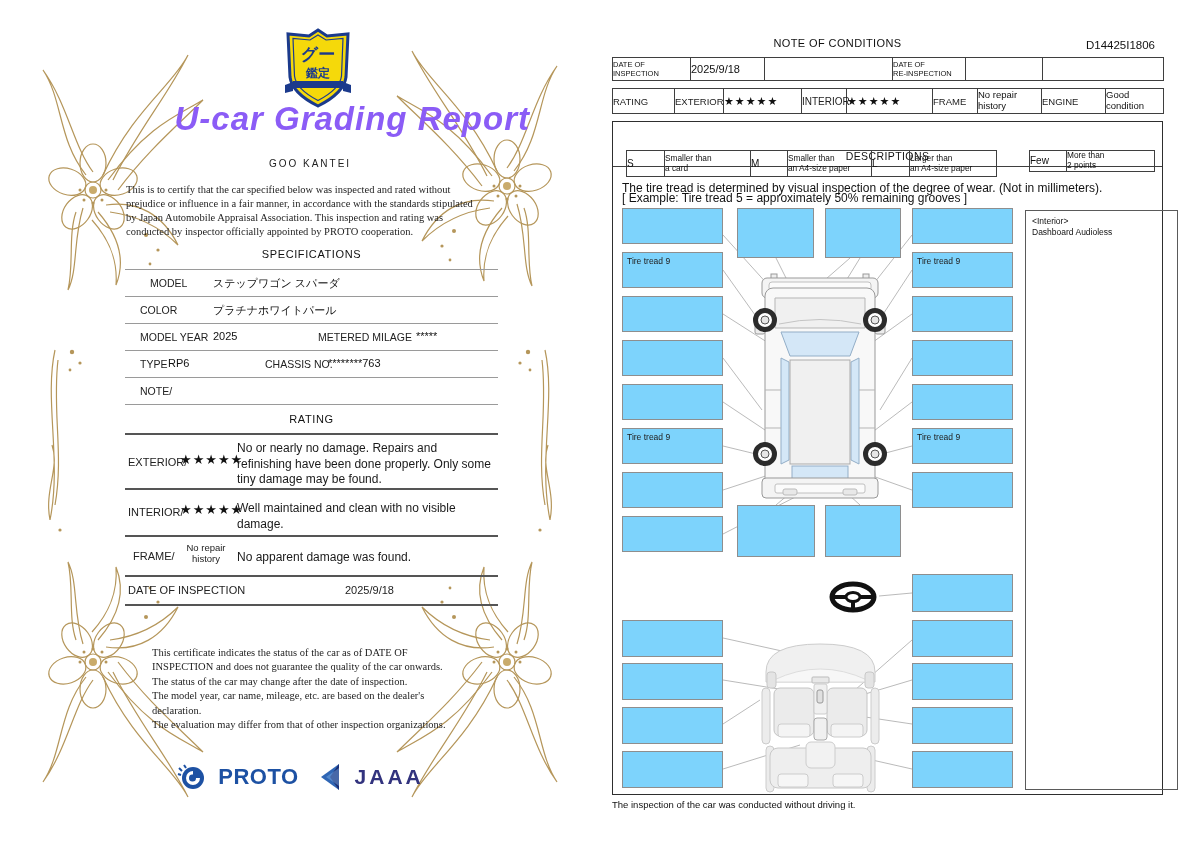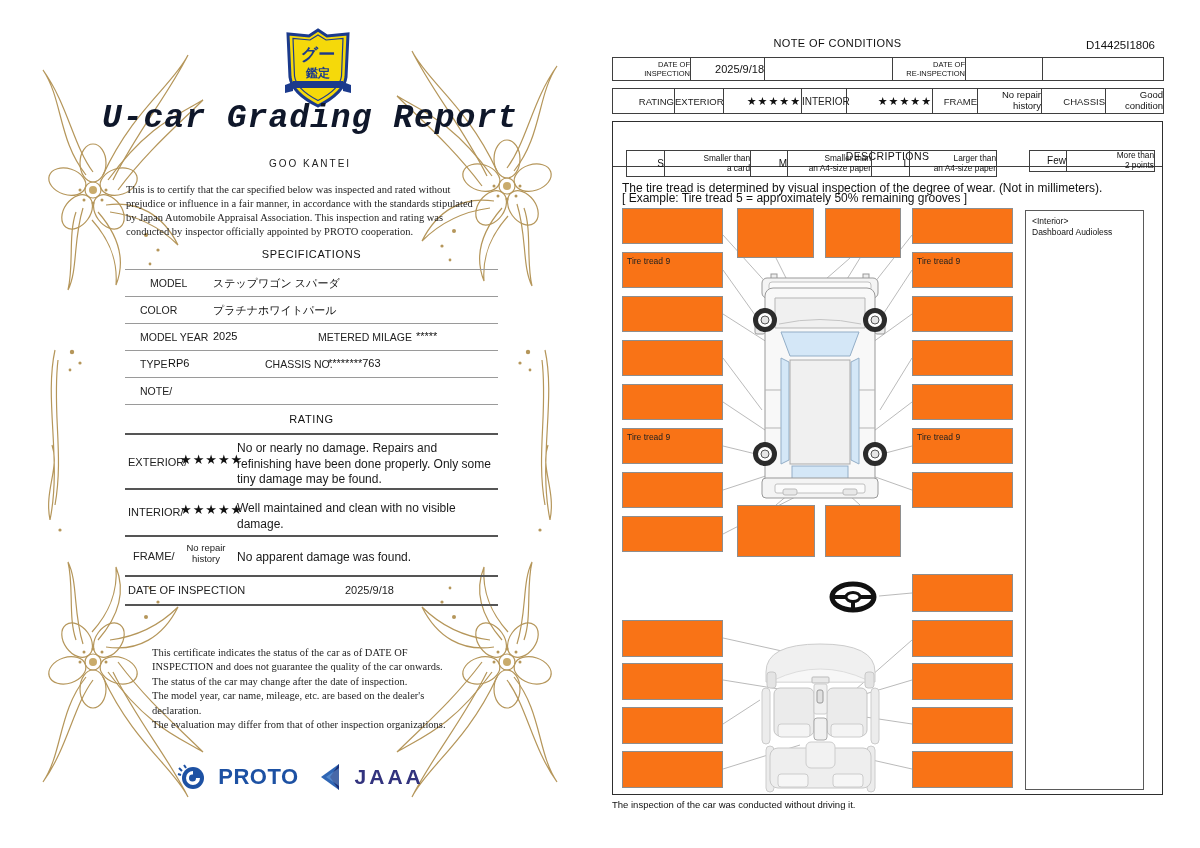--- a/index.html
+++ b/index.html
@@ -4,22 +4,22 @@
 <style>
   html,body{margin:0;padding:0;background:#fff;}
   .canvas{position:relative;width:1200px;height:848px;background:#ffffff;overflow:hidden;
           font-family:"Liberation Sans",sans-serif;color:#222;}
   .abs{position:absolute;}
   .page{position:absolute;top:0;width:600px;height:848px;}
   .page-left{left:0;}
   .page-right{left:600px;}
 
   
-  .title{font-family:Liberation Mono, monospace;font-style:italic;font-weight:bold;
-         font-size:33px;color:#0f172a;text-align:center;letter-spacing:1px;}
+  .title{font-family:Liberation Sans, sans-serif;font-style:italic;font-weight:bold;
+         font-size:33px;color:#8b5cf6;text-align:right;letter-spacing:1px;}
   .subtitle{font-size:10px;letter-spacing:2px;text-align:center;color:#222;}
   .serifblock{font-family:"Liberation Serif","DejaVu Serif",serif;font-size:10.5px;
               line-height:1.32;white-space:pre;color:#1d1d1d;}
   .secthead{font-size:11px;letter-spacing:.6px;color:#111;text-align:center;}
   .spec-table{position:absolute;left:125px;top:269px;width:373px;}
   .spec-row{position:relative;height:26px;border-top:1px solid #9a9a9a;}
   .spec-row:last-child{border-bottom:1px solid #9a9a9a;}
   .spec-label{position:absolute;top:7px;font-size:10.5px;color:#222;}
   .spec-value{position:absolute;top:6px;font-size:11px;color:#111;}
   .rate-table{position:absolute;left:125px;top:433px;width:373px;}
@@ -28,32 +28,32 @@
   .stars-l{position:absolute;font-size:13px;letter-spacing:1px;color:#111;}
   .rate-grade{position:absolute;font-size:9.5px;text-align:center;white-space:pre-line;line-height:1.15;width:56px;}
   .rate-desc{position:absolute;font-size:12px;line-height:1.3;color:#1a1a1a;width:258px;}
   .logo-row{position:absolute;left:0;top:762px;width:600px;display:flex;justify-content:center;
             align-items:center;gap:12px;}
   .proto-text{font-size:22px;font-weight:800;color:#1d51a3;letter-spacing:.5px;}
   .jaaa-text{font-size:21px;font-weight:bold;color:#32337e;letter-spacing:3px;}
 
   
   .ntable{position:absolute;border-collapse:collapse;table-layout:fixed;}
-  .ntable td{border:1px solid #3f3f3f;text-align:right;vertical-align:middle;padding:0;}
+  .ntable td{border:1px solid #3f3f3f;text-align:left;vertical-align:middle;padding:0;}
   .lab2{font-size:7.5px;line-height:1.2;white-space:pre-line;color:#111;}
   .val11{font-size:11px;color:#111;}
   .stars-r{font-size:11px;letter-spacing:1px;color:#111;}
   .grade2{font-size:9.5px;line-height:1.15;white-space:pre-line;color:#111;}
   .desc-box{position:absolute;left:12px;top:121px;width:549px;height:672px;border:1.5px solid #2e2e2e;}
   .desc-head{position:absolute;left:0;top:4px;width:100%;height:20px;border-bottom:1px solid #3f3f3f;
              font-size:10.5px;letter-spacing:.4px;color:#111;display:flex;align-items:center;justify-content:center;margin-top:20px;}
   .small-note{position:absolute;font-size:12px;color:#111;white-space:pre;}
-  .box{position:absolute;border:1px solid #8e8e8e;background:#f97316;font-size:8.5px;color:#222;
+  .box{position:absolute;border:1px solid #8e8e8e;background:#7dd3fc;font-size:8.5px;color:#222;
        padding:3px 4px;box-sizing:border-box;}
-  .interior-note{position:absolute;left:425px;top:210px;width:119px;height:580px;border:1px solid #5a5a5a;
+  .interior-note{position:absolute;left:425px;top:210px;width:153px;height:580px;border:1px solid #5a5a5a;
                  box-sizing:border-box;padding:5px 6px;font-size:8.5px;line-height:1.35;color:#111;}
   .bottom-note{position:absolute;left:12px;top:799px;font-size:9.5px;color:#111;}
 </style>
 </head>
 <body>
 
 <div class="canvas">
 
   <section class="page page-left">
 
@@ -250,21 +250,21 @@
       <tbody>
           <tr>
         <td style="font-size:9.5px">RATING</td>
         <td style="font-size:9.5px">EXTERIOR</td>
         <td class="stars-r">★★★★★</td>
         <td style="font-size:10px">INTERIOR</td>
         <td class="stars-r">★★★★★</td>
         <td style="font-size:9.5px">FRAME</td>
         <td class="grade2">No repair
 history</td>
-        <td style="font-size:9.5px">CHASSIS</td>
+        <td style="font-size:9.5px">ENGINE</td>
         <td class="grade2">Good
 condition</td>
       </tr>
     </tbody>
       </table>
 
     <div class="desc-box">
       <div class="desc-head">DESCRIPTIONS</div>
     </div>
 

